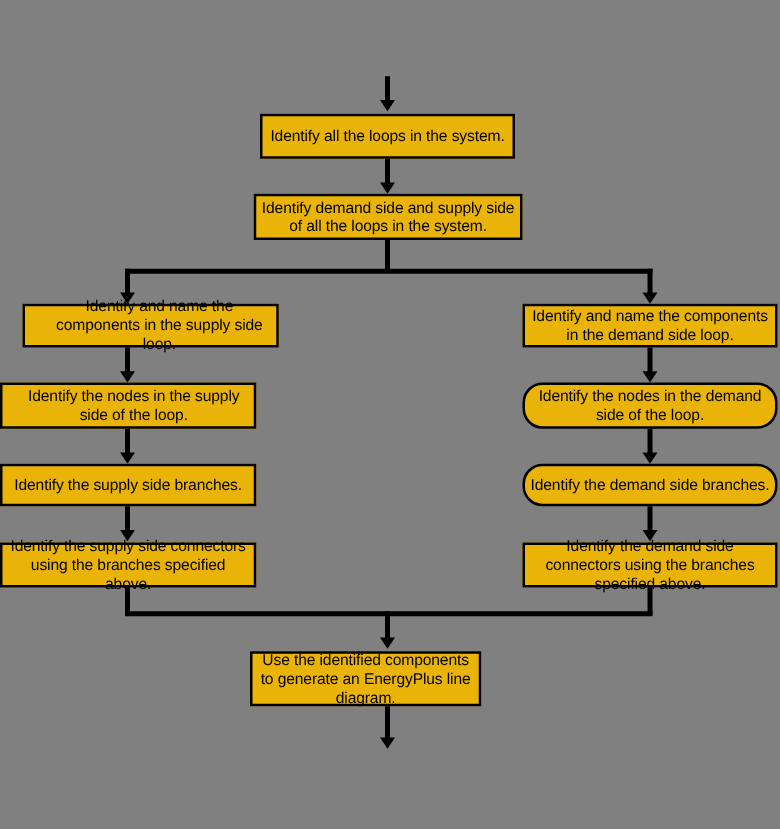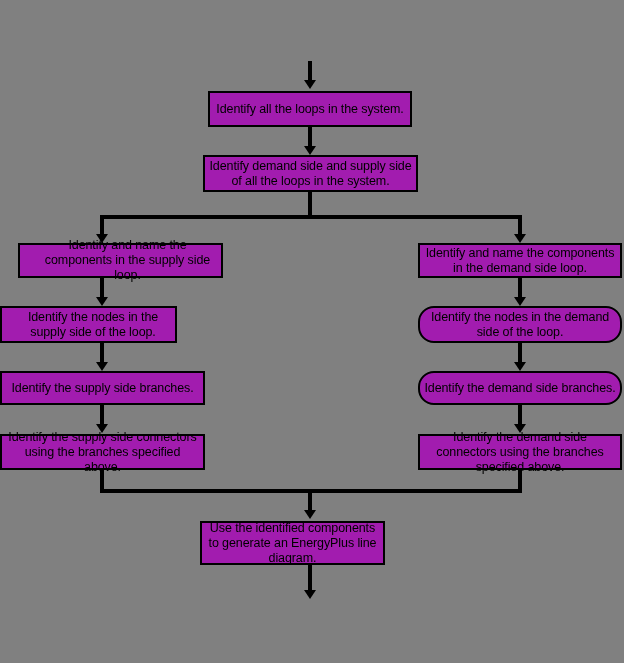--- a/index.html
+++ b/index.html
@@ -15,21 +15,21 @@
   }
   #canvas {
     position: relative;
     width: 624px;
     height: 663px;
     background: #808080;
   }
   .node {
     position: absolute;
     box-sizing: border-box;
-    background: #a21caf;
+    background: #eab308;
     border: 2px solid #000000;
     color: #000000;
     font-size: 12.5px;
     line-height: 15px;
     text-align: center;
     display: flex;
     align-items: center;
     justify-content: center;
     padding: 0 3px;
     letter-spacing: -0.1px;
@@ -125,21 +125,21 @@
   <div class="vline" style="left:518px; top:215px; height:22px;"></div>
   <div class="arrowhead" style="left:514px; top:234px;"></div>
 
   <div class="node" style="left:18px; top:243px; width:205px; height:35px;padding-left:17px;">
     <span>Identify and name the components in the supply side loop.</span>
   </div>
 
   <div class="vline" style="left:100px; top:278px; height:21px;"></div>
   <div class="arrowhead" style="left:96px; top:297px;"></div>
 
-  <div class="node" style="left:0px; top:306px; width:177px; height:37px;padding-left:12px;">
+  <div class="node" style="left:0px; top:306px; width:205px; height:37px;padding-left:12px;">
     <span>Identify the nodes in the supply side of the loop.</span>
   </div>
 
   <div class="vline" style="left:100px; top:343px; height:22px;"></div>
   <div class="arrowhead" style="left:96px; top:362px;"></div>
 
   <div class="node" style="left:0px; top:371px; width:205px; height:34px;">
     <span>Identify the supply side branches.</span>
   </div>
 

